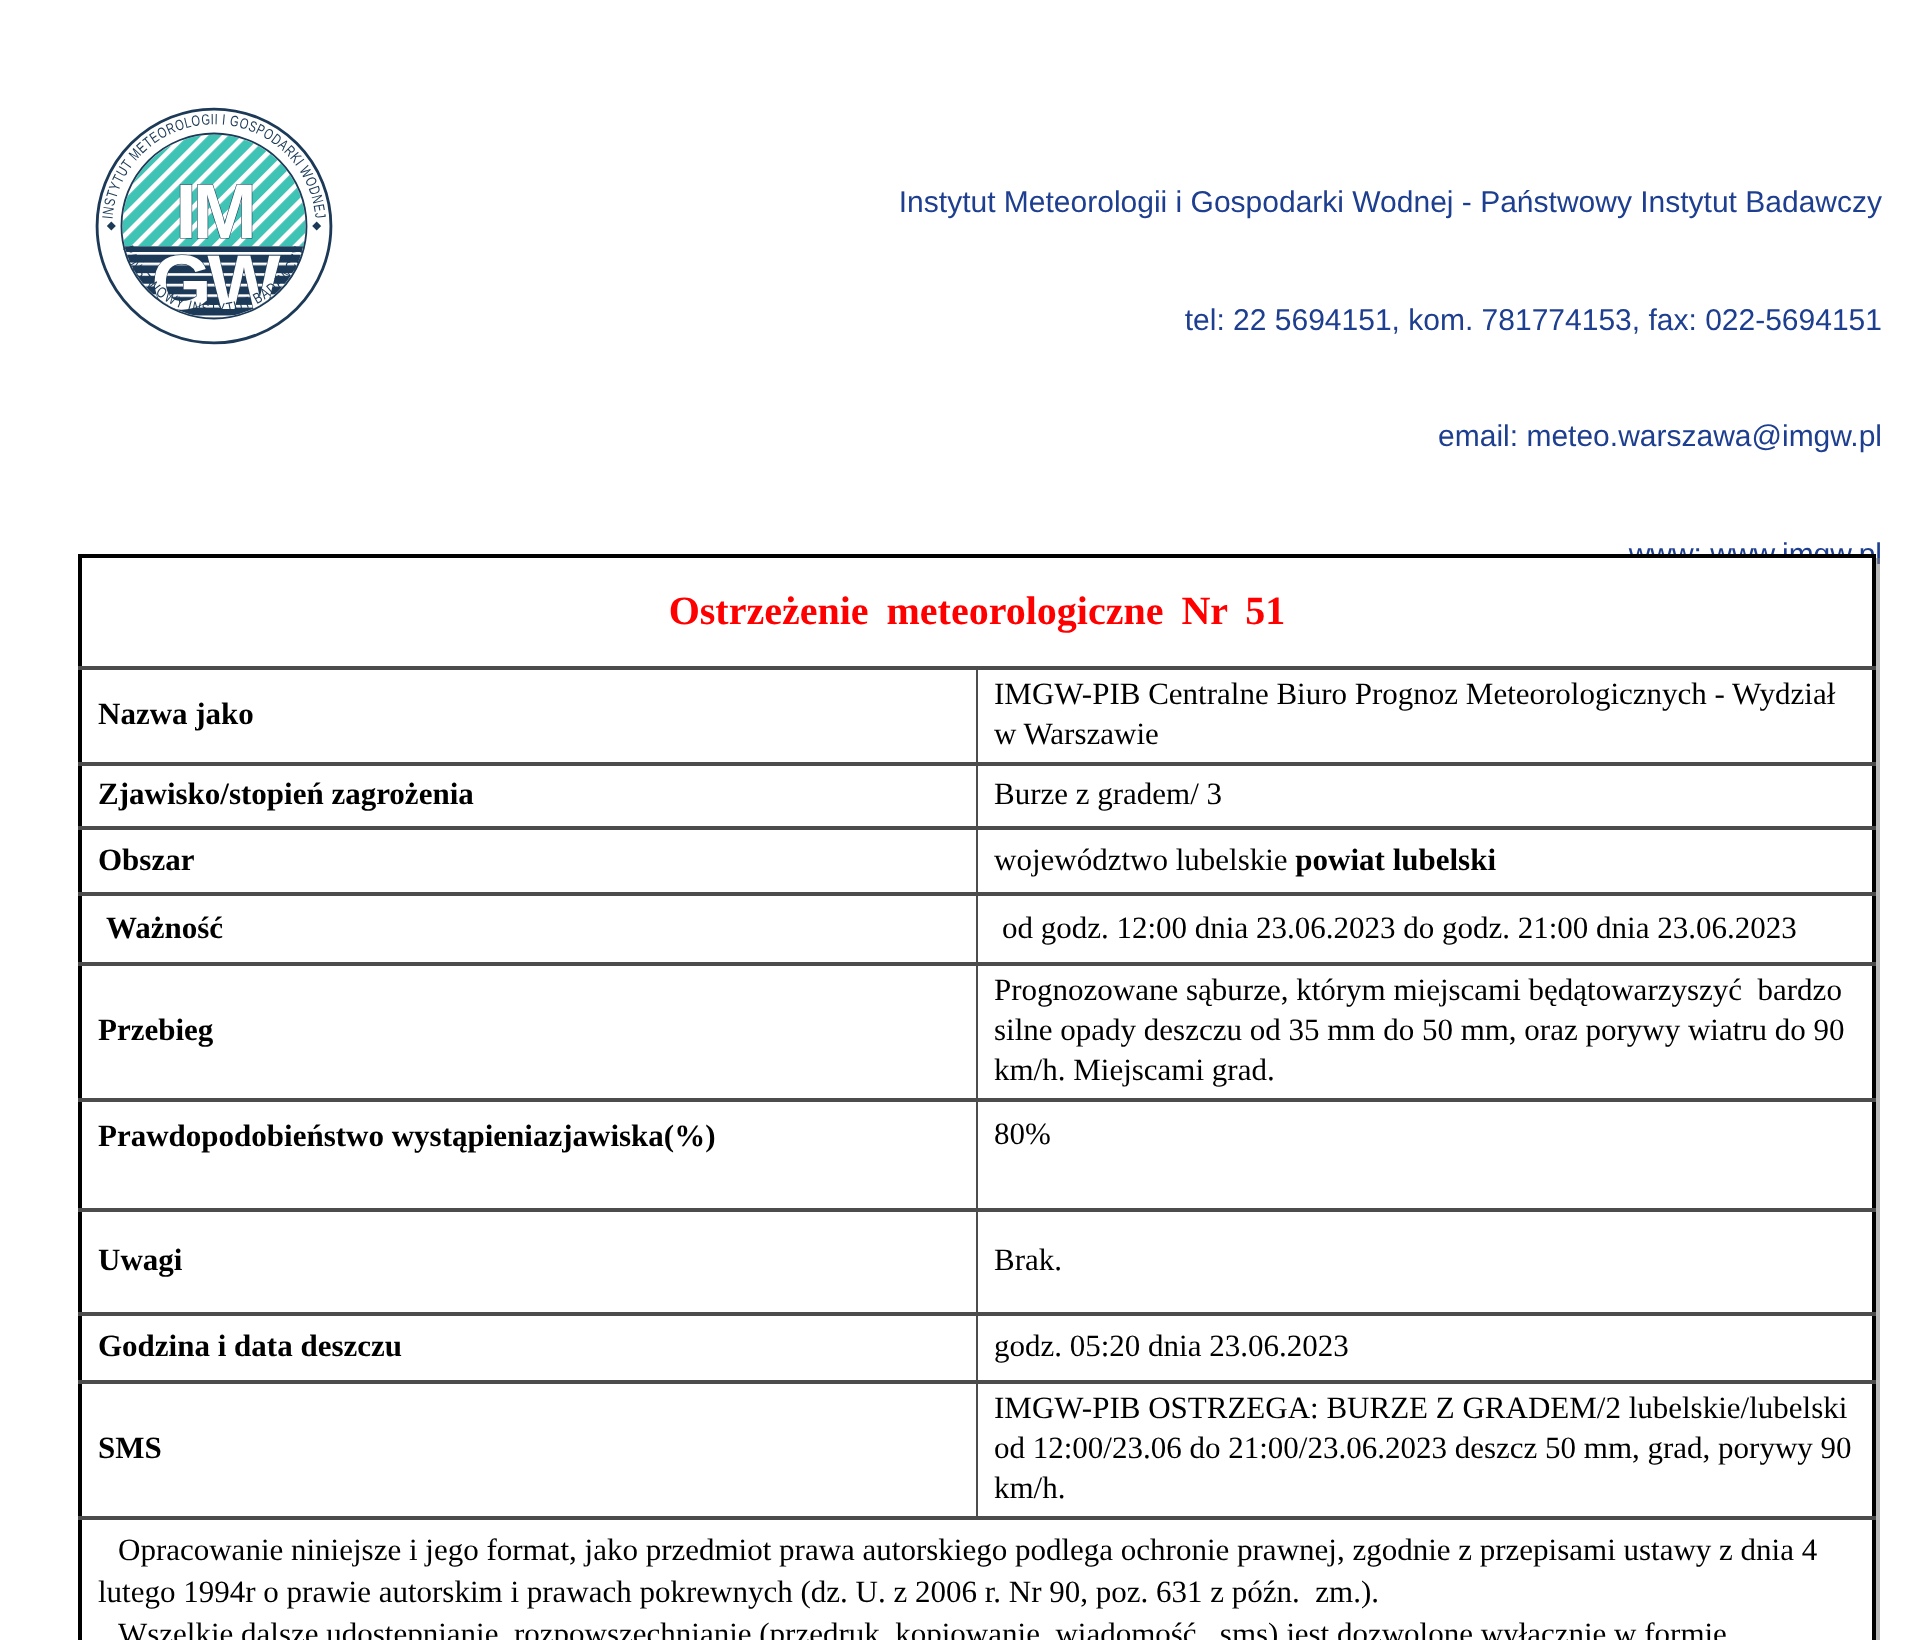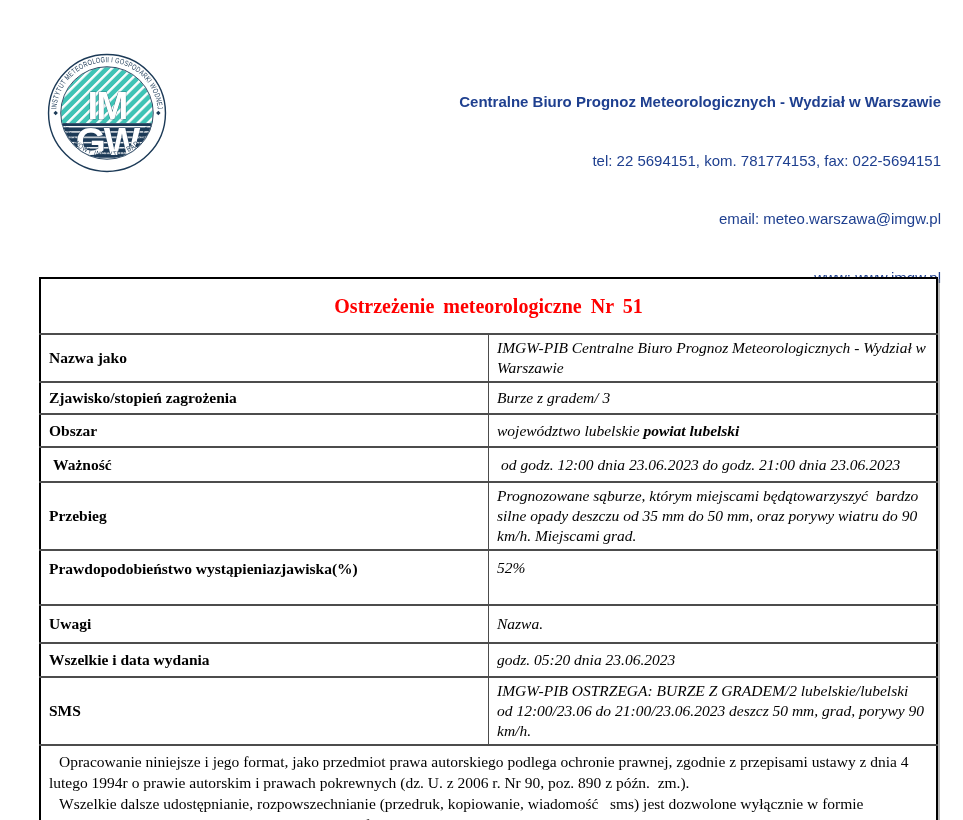--- a/index.html
+++ b/index.html
@@ -23,33 +23,33 @@
     box-shadow:2px 2px 0 rgba(125,125,125,.55);
   }
   table.warning{border:2px solid #000;}
   table.warning td{
     box-sizing:border-box;
     border-top:2px solid #4c4c4c;
     vertical-align:middle;
     padding:3px 10px 3px 8px;
   }
   td.lbl{width:238px;font-weight:bold;padding-left:7px;}
-  td.val{border-left:1px solid #4c4c4c;padding-left:9px;white-space:pre-wrap;line-height:20px;font-style:italic;}
+  td.val{border-left:1px solid #4c4c4c;padding-left:9px;white-space:pre-wrap;line-height:20px;}
   tr.title-row td{
     border-top:none;text-align:center;font-weight:bold;font-size:20px;
     color:#f00;height:56px;word-spacing:4px;padding:6px 0;
   }
   tr.r-nazwa td{height:35px;}
   tr.r-zjawisko td{height:32px;}
   tr.r-obszar td{height:33px;}
   tr.r-waznosc td{height:35px;padding-left:12px;}
   tr.r-przebieg td{height:47px;}
   tr.r-prawd td{height:55px;vertical-align:top;padding-top:7px;}
   tr.r-prawd td.lbl{line-height:21px;}
-  tr.r-uwagi td{height:38px;}
+  tr.r-uwagi td{height:52px;}
   tr.r-godzina td{height:34px;}
   tr.r-sms td{height:51px;}
   tr.footer-row td{height:91px;vertical-align:top;padding:5px 10px 6px 8px;line-height:21px;}
   .footer-para{text-indent:10px;white-space:pre-wrap;}
 </style>
 </head>
 <body>
 
 <svg class="logo" viewBox="0 0 120 120" aria-hidden="true">
   <defs>
@@ -80,21 +80,21 @@
     <textPath href="#arcTop" startOffset="50%" text-anchor="middle" textLength="150" lengthAdjust="spacingAndGlyphs">INSTYTUT METEOROLOGII I GOSPODARKI WODNEJ</textPath>
   </text>
   <text font-family="Liberation Sans, sans-serif" font-size="7.4" fill="#1C3A57" letter-spacing="0.8">
     <textPath href="#arcBot" startOffset="50%" text-anchor="middle" textLength="118" lengthAdjust="spacingAndGlyphs">PAŃSTWOWY INSTYTUT BADAWCZY</textPath>
   </text>
   <polygon points="9.5,57.8 11.7,60 9.5,62.2 7.3,60" fill="#1C3A57"></polygon>
   <polygon points="110.5,57.8 112.7,60 110.5,62.2 108.3,60" fill="#1C3A57"></polygon>
 </svg>
 
 <div class="header-block">
-  <span class="header-line bold">Centralne Biuro Prognoz Meteorologicznych - Wydział w Warszawie</span>
+  <span class="header-line">Instytut Meteorologii i Gospodarki Wodnej - Państwowy Instytut Badawczy</span>
   <span class="header-line">tel: 22 5694151, kom. 781774153, fax: 022-5694151</span>
   <span class="header-line">email: meteo.warszawa@imgw.pl</span>
   <span class="header-line">www: www.imgw.pl</span>
 </div>
 
 <table class="warning">
   <tbody>
     <tr class="title-row">
       <td colspan="2">Ostrzeżenie meteorologiczne Nr 51</td>
     </tr>
@@ -119,38 +119,38 @@
       <td class="val">od godz. 12:00 dnia 23.06.2023 do godz. 21:00 dnia 23.06.2023</td>
     </tr>
 
     <tr class="r-przebieg">
       <td class="lbl">Przebieg</td>
       <td class="val">Prognozowane sąburze, którym miejscami będątowarzyszyć  bardzo silne opady deszczu od 35 mm do 50 mm, oraz porywy wiatru do 90 km/h. Miejscami grad.</td>
     </tr>
 
     <tr class="r-prawd">
       <td class="lbl">Prawdopodobieństwo wystąpieniazjawiska(%)</td>
-      <td class="val">52%</td>
+      <td class="val">80%</td>
     </tr>
 
     <tr class="r-uwagi">
       <td class="lbl">Uwagi</td>
-      <td class="val">Nazwa.</td>
+      <td class="val">Brak.</td>
     </tr>
 
     <tr class="r-godzina">
-      <td class="lbl">Wszelkie i data wydania</td>
+      <td class="lbl">Godzina i data deszczu</td>
       <td class="val">godz. 05:20 dnia 23.06.2023</td>
     </tr>
 
     <tr class="r-sms">
       <td class="lbl">SMS</td>
       <td class="val">IMGW-PIB OSTRZEGA: BURZE Z GRADEM/2 lubelskie/lubelski od 12:00/23.06 do 21:00/23.06.2023 deszcz 50 mm, grad, porywy 90 km/h.</td>
     </tr>
 
     <tr class="footer-row">
       <td colspan="2">
-        <div class="footer-para">Opracowanie niniejsze i jego format, jako przedmiot prawa autorskiego podlega ochronie prawnej, zgodnie z przepisami ustawy z dnia 4 lutego 1994r o prawie autorskim i prawach pokrewnych (dz. U. z 2006 r. Nr 90, poz. 890 z późn.  zm.).</div>
+        <div class="footer-para">Opracowanie niniejsze i jego format, jako przedmiot prawa autorskiego podlega ochronie prawnej, zgodnie z przepisami ustawy z dnia 4 lutego 1994r o prawie autorskim i prawach pokrewnych (dz. U. z 2006 r. Nr 90, poz. 631 z późn.  zm.).</div>
         <div class="footer-para">Wszelkie dalsze udostępnianie, rozpowszechnianie (przedruk, kopiowanie, wiadomość   sms) jest dozwolone wyłącznie w formie dosłownej z bezwzględnym wskazaniem źródła  informacji tj. IMGW-PIB.</div>
       </td>
     </tr>
   </tbody>
 </table>
 
 </body></html>

